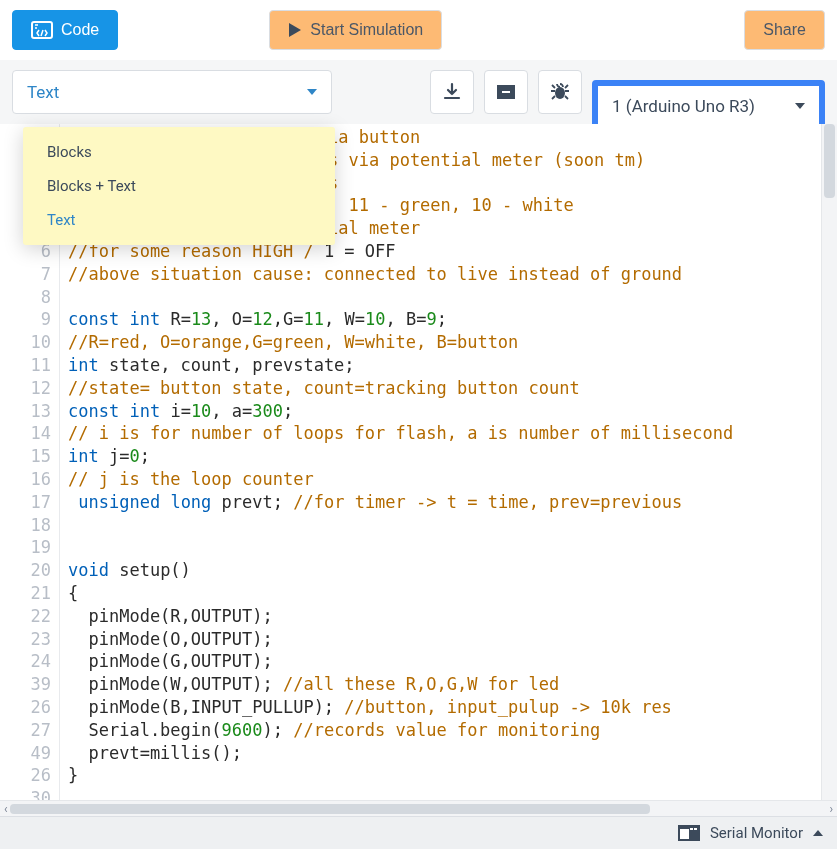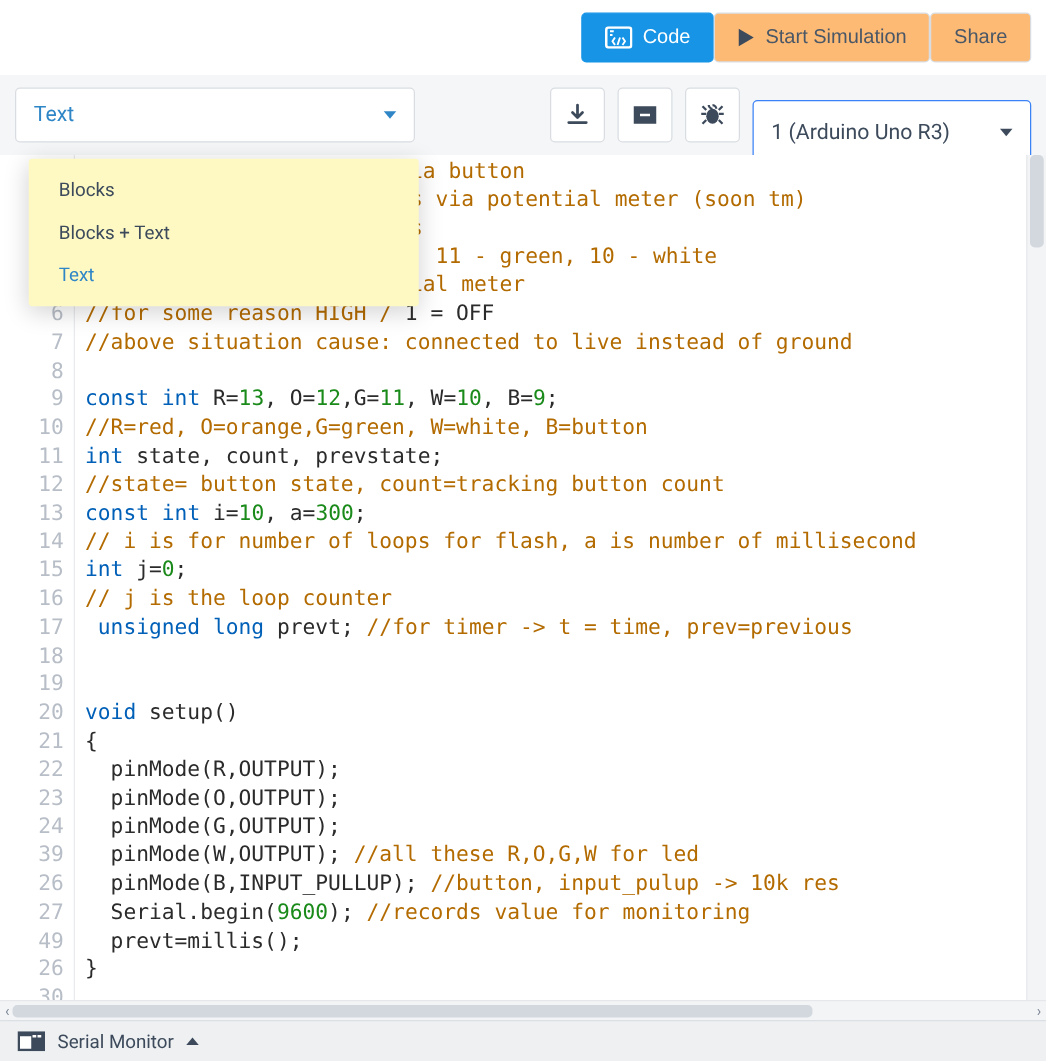--- a/index.html
+++ b/index.html
@@ -8,21 +8,21 @@
     background: #f5f6f7;
     width: 837px;
     height: 849px;
     overflow: hidden;
     position: relative;
   }
   .top-bar {
     height: 60px;
     display: flex;
     align-items: center;
-    justify-content: flex-end;
+    justify-content: space-between;
     padding: 0 12px;
     background: #fff;
   }
   .btn {
     display: inline-flex;
     align-items: center;
     gap: 8px;
     height: 40px;
     padding: 0 18px;
     border-radius: 4px;
@@ -76,21 +76,21 @@
     border-radius: 4px;
     display: inline-flex;
     align-items: center;
     justify-content: center;
     cursor: pointer;
     color: #3c4a5b;
   }
   .device-select {
     height: 52px;
     background: #fff;
-    border: 1px solid #3b82f6;
+    border: 6px solid #3b82f6;
     border-radius: 4px;
     display: flex;
     align-items: center;
     gap: 40px;
     padding: 0 14px;
     color: #3c4a5b;
     font-size: 17px;
     cursor: pointer;
     margin-top: 28px;
   }
@@ -194,21 +194,21 @@
     left: 0; right: 0; bottom: 0;
     height: 33px;
     background: #eef0f2;
     border-top: 1px solid #dcdfe4;
     display: flex;
     align-items: center;
     padding: 0 14px;
     gap: 10px;
     color: #3c4a5b;
     font-size: 15px;
-    justify-content: flex-start;
+    justify-content: flex-end;
   }
   .sm-left { display: flex; align-items: center; gap: 10px; }
   .caret-up {
     width: 0; height: 0;
     border-left: 5px solid transparent;
     border-right: 5px solid transparent;
     border-bottom: 6px solid #3c4a5b;
   }
 </style>
 </head>

